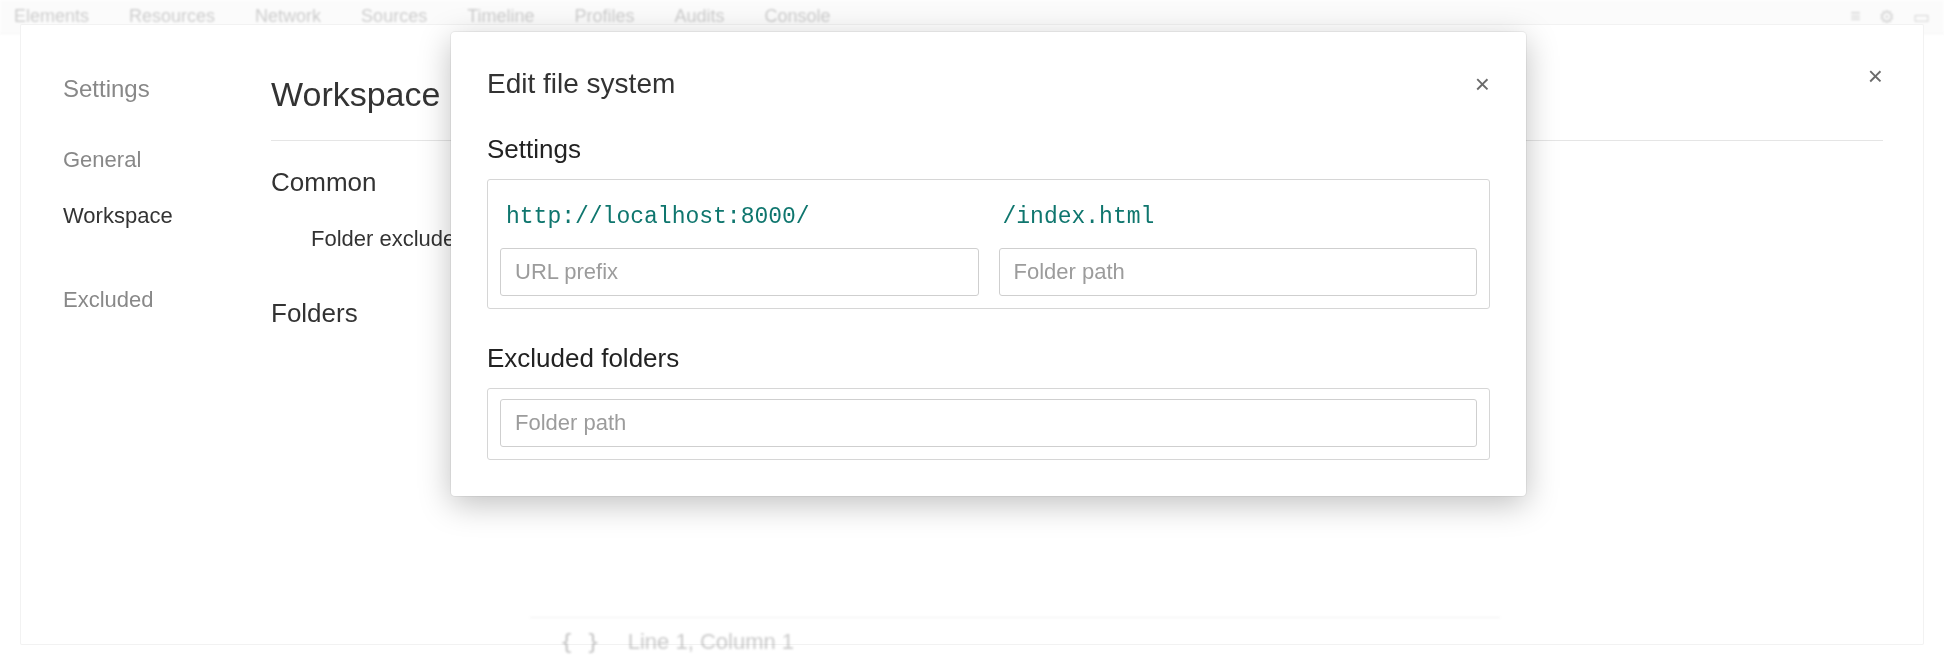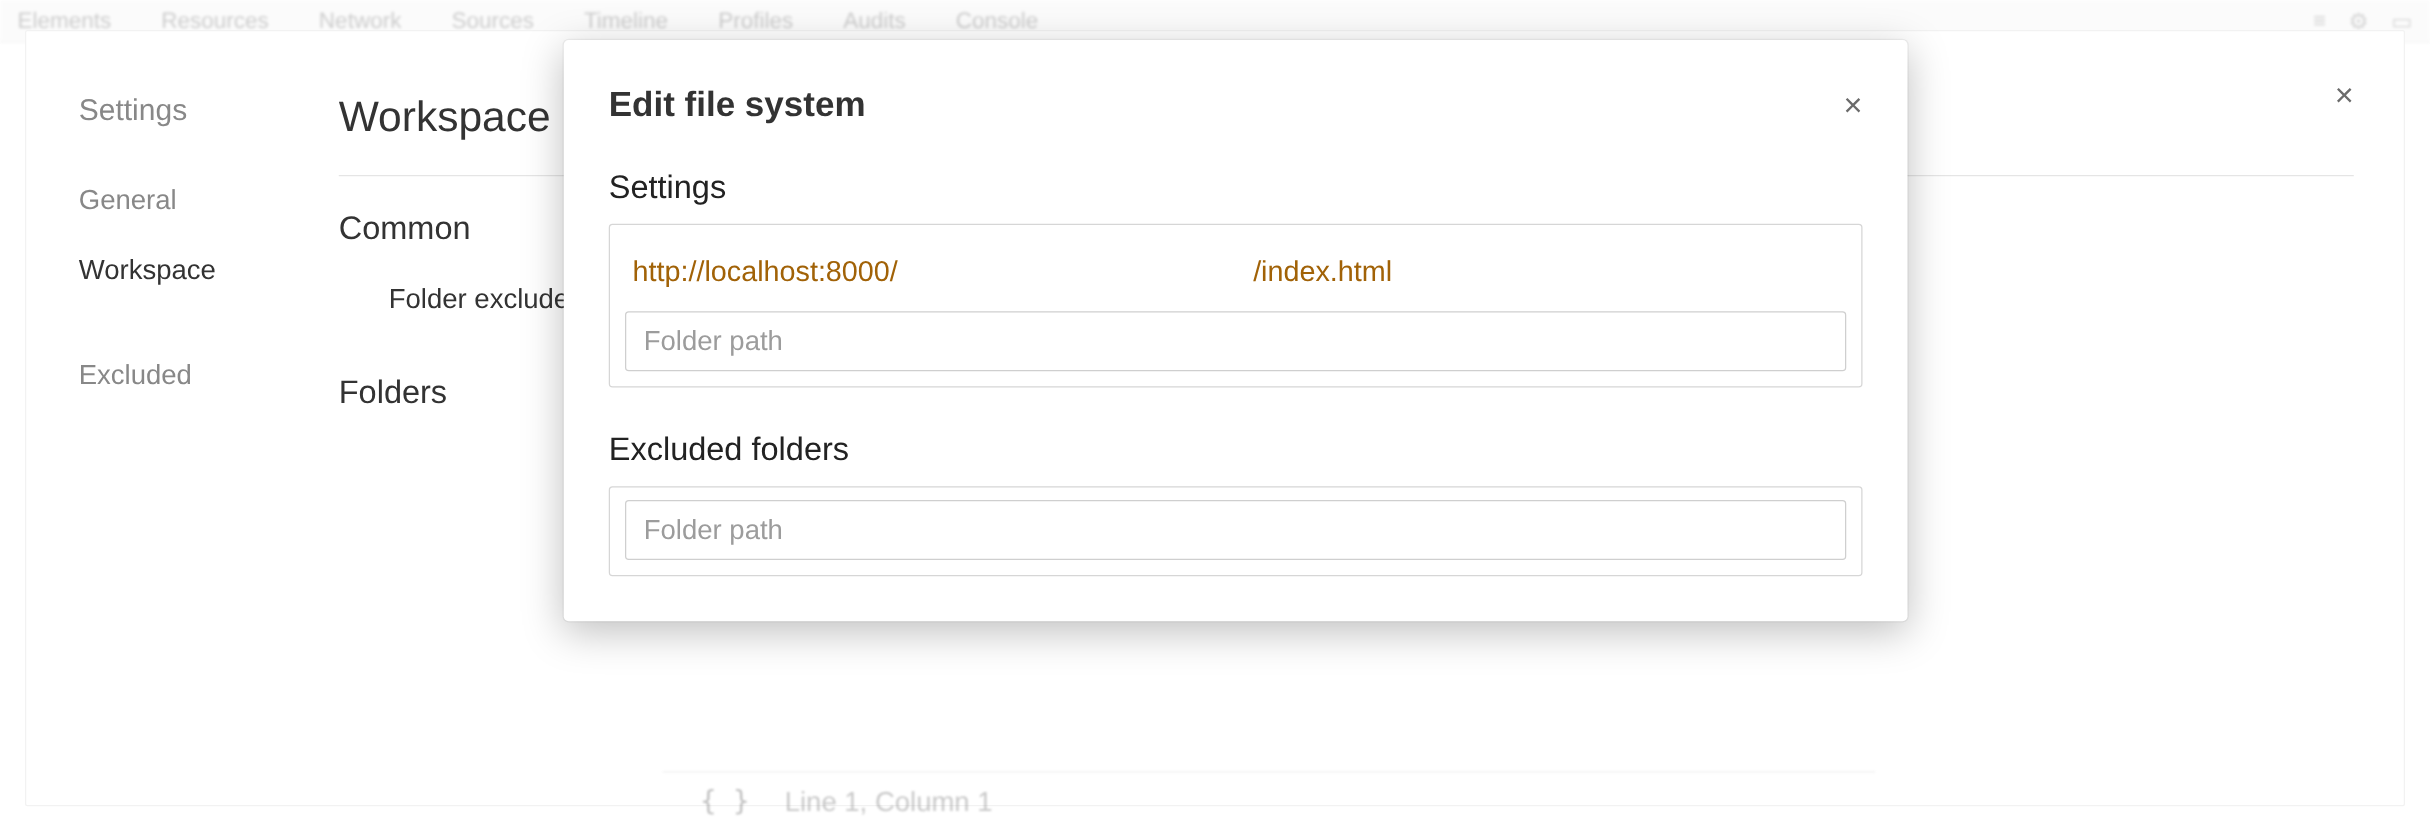--- a/index.html
+++ b/index.html
@@ -143,21 +143,21 @@
     left: 451px;
     width: 1075px;
     background: #fff;
     border-radius: 4px;
     box-shadow: 0 8px 32px rgba(0,0,0,.25), 0 0 0 1px rgba(0,0,0,.05);
     padding: 36px 36px 36px 36px;
   }
   .modal-title-row { display:flex; align-items:center; }
   .modal-title {
     font-size: 28px;
-    font-weight: 700;
+    font-weight: 400;
     color: #333;
   }
   .modal-close {
     margin-left: auto;
     font-size: 26px;
     color: #6b6b6b;
     cursor: pointer;
     line-height: 1;
   }
   .modal-section-hd {
@@ -173,22 +173,23 @@
     padding: 10px 12px 12px 12px;
   }
   .mapping-row {
     display: flex;
     gap: 20px;
     padding: 14px 2px 18px 2px;
   }
   .mapping-col {
     flex: 1;
     font-size: 23px;
-    color: #a16207;
+    color: #0f766e;
     padding-left: 4px;
+    font-family: Liberation Mono, monospace;
   }
   .input-row { display:flex; gap: 20px; }
   .text-input {
     flex: 1;
     border: 1px solid #cfcfcf;
     border-radius: 3px;
     font-size: 22px;
     padding: 10px 14px;
     color: #333;
     outline: none;
@@ -248,20 +249,21 @@
     <div class="modal-close">×</div>
   </div>
 
   <div class="modal-section-hd">Settings</div>
   <div class="box">
     <div class="mapping-row">
       <div class="mapping-col">http://localhost:8000/</div>
       <div class="mapping-col">/index.html</div>
     </div>
     <div class="input-row">
+      <input class="text-input" placeholder="URL prefix" style="">
       <input class="text-input" placeholder="Folder path" style="">
     </div>
   </div>
 
   <div class="modal-section-hd">Excluded folders</div>
   <div class="box">
     <input class="text-input full" placeholder="Folder path" style="">
   </div>
 </div>
 

